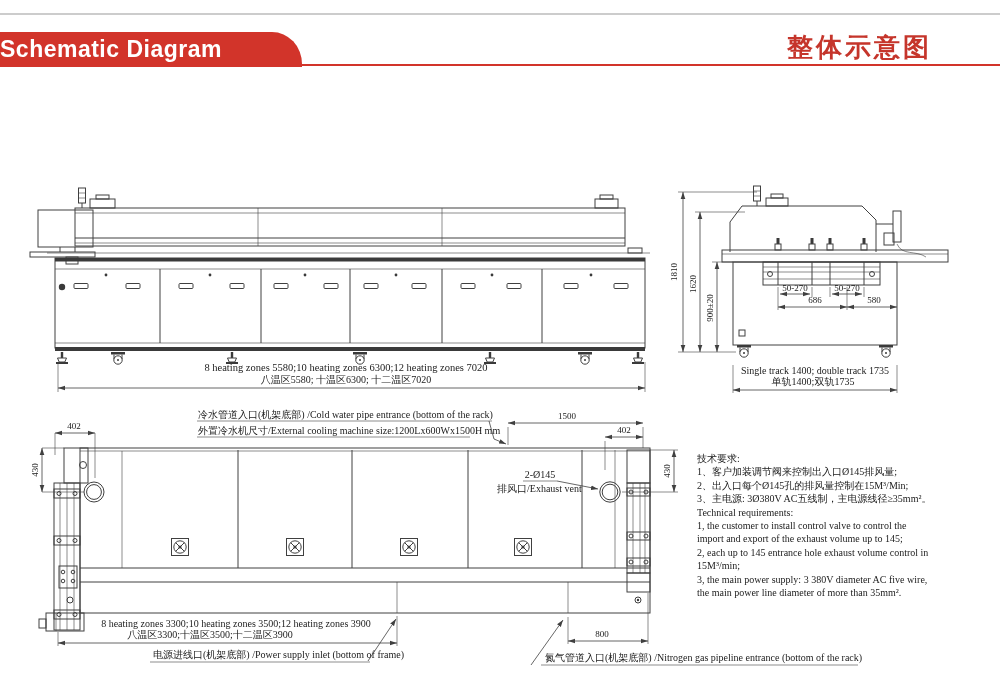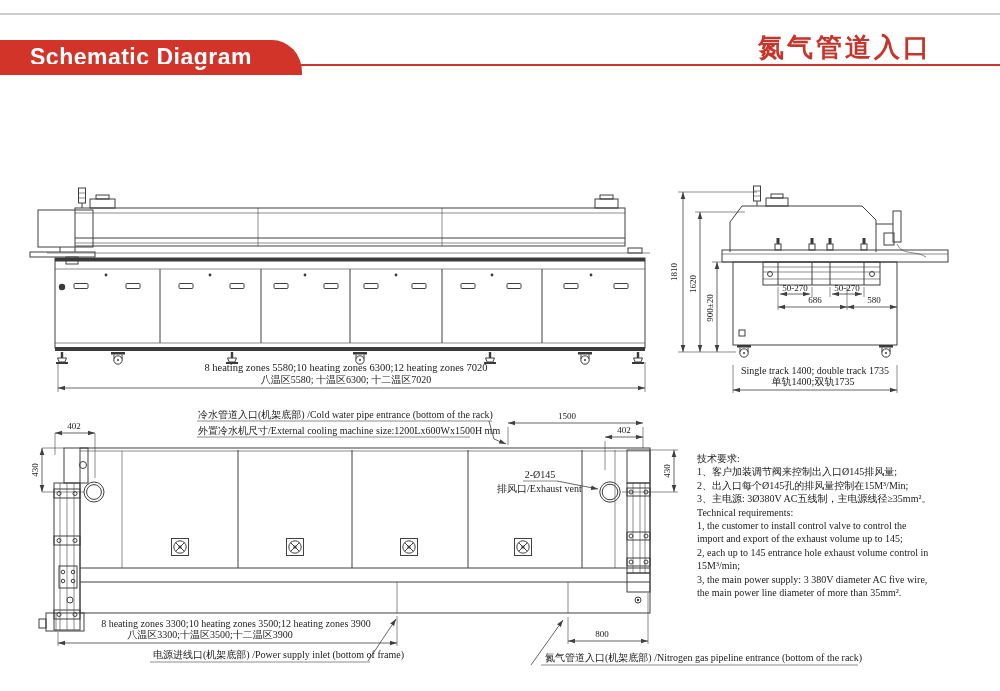--- a/index.html
+++ b/index.html
@@ -1,21 +1,21 @@
 <!DOCTYPE html>
 <html><head>
 <meta charset="utf-8">
 <style>
   html,body{margin:0;padding:0;background:#ffffff;}
   .page{position:relative;width:1000px;height:691px;background:#ffffff;overflow:hidden;
         font-family:"Liberation Sans","DejaVu Sans",sans-serif;}
   .topline{position:absolute;left:0;top:13px;width:1000px;height:1.5px;background:#cccccc;}
-  .banner{position:absolute;left:0;top:40px;width:302px;height:35px;background:#d2342a;
+  .banner{position:absolute;left:0;top:32px;width:302px;height:35px;background:#d2342a;
           border-top-right-radius:30px 32px;color:#ffffff;font-weight:bold;font-size:23px;
-          line-height:35px;padding-left:30px;box-sizing:border-box;letter-spacing:.5px;}
+          line-height:35px;box-sizing:border-box;letter-spacing:.5px;}
   .redline{position:absolute;left:0;top:63.5px;width:1000px;height:2.5px;background:#d2342a;}
   .zh-title{position:absolute;top:30px;right:68px;font-size:26px;font-weight:bold;color:#c5352b;letter-spacing:3px;
             font-family:"Liberation Sans","DejaVu Sans",sans-serif;}
   svg.draw{position:absolute;left:0;top:0;}
   svg text{font-family:"Liberation Serif","DejaVu Serif",serif;fill:#1b1b1b;}
   .t10{font-size:10px;}
   .t9{font-size:9px;}
   .t11{font-size:10.5px;}
   .ln{stroke:#404040;stroke-width:1;fill:none;}
   .th{stroke:#404040;stroke-width:.6;fill:none;}
@@ -25,21 +25,21 @@
 </head>
 <body>
 
 <div class="page">
 
   <div class="topline"></div>
   <div class="banner">
     <span>Schematic Diagram</span>
   </div>
   <div class="redline"></div>
-  <div class="zh-title">氮气管道入口</div>
+  <div class="zh-title">整体示意图</div>
 
   <svg class="draw" width="1000" height="691" viewBox="0 0 1000 691">
     <defs>
       <marker id="ar" markerUnits="userSpaceOnUse" markerWidth="8" markerHeight="6" refX="7" refY="3" orient="auto-start-reverse">
         <path d="M0,0.7 L7,3 L0,5.3 Z" fill="#404040"></path>
       </marker>
       <g id="handle">
           <rect class="ln" x="-7" y="-2.5" width="14" height="5" rx="1"></rect>
         </g>
       <g id="fanicon">

